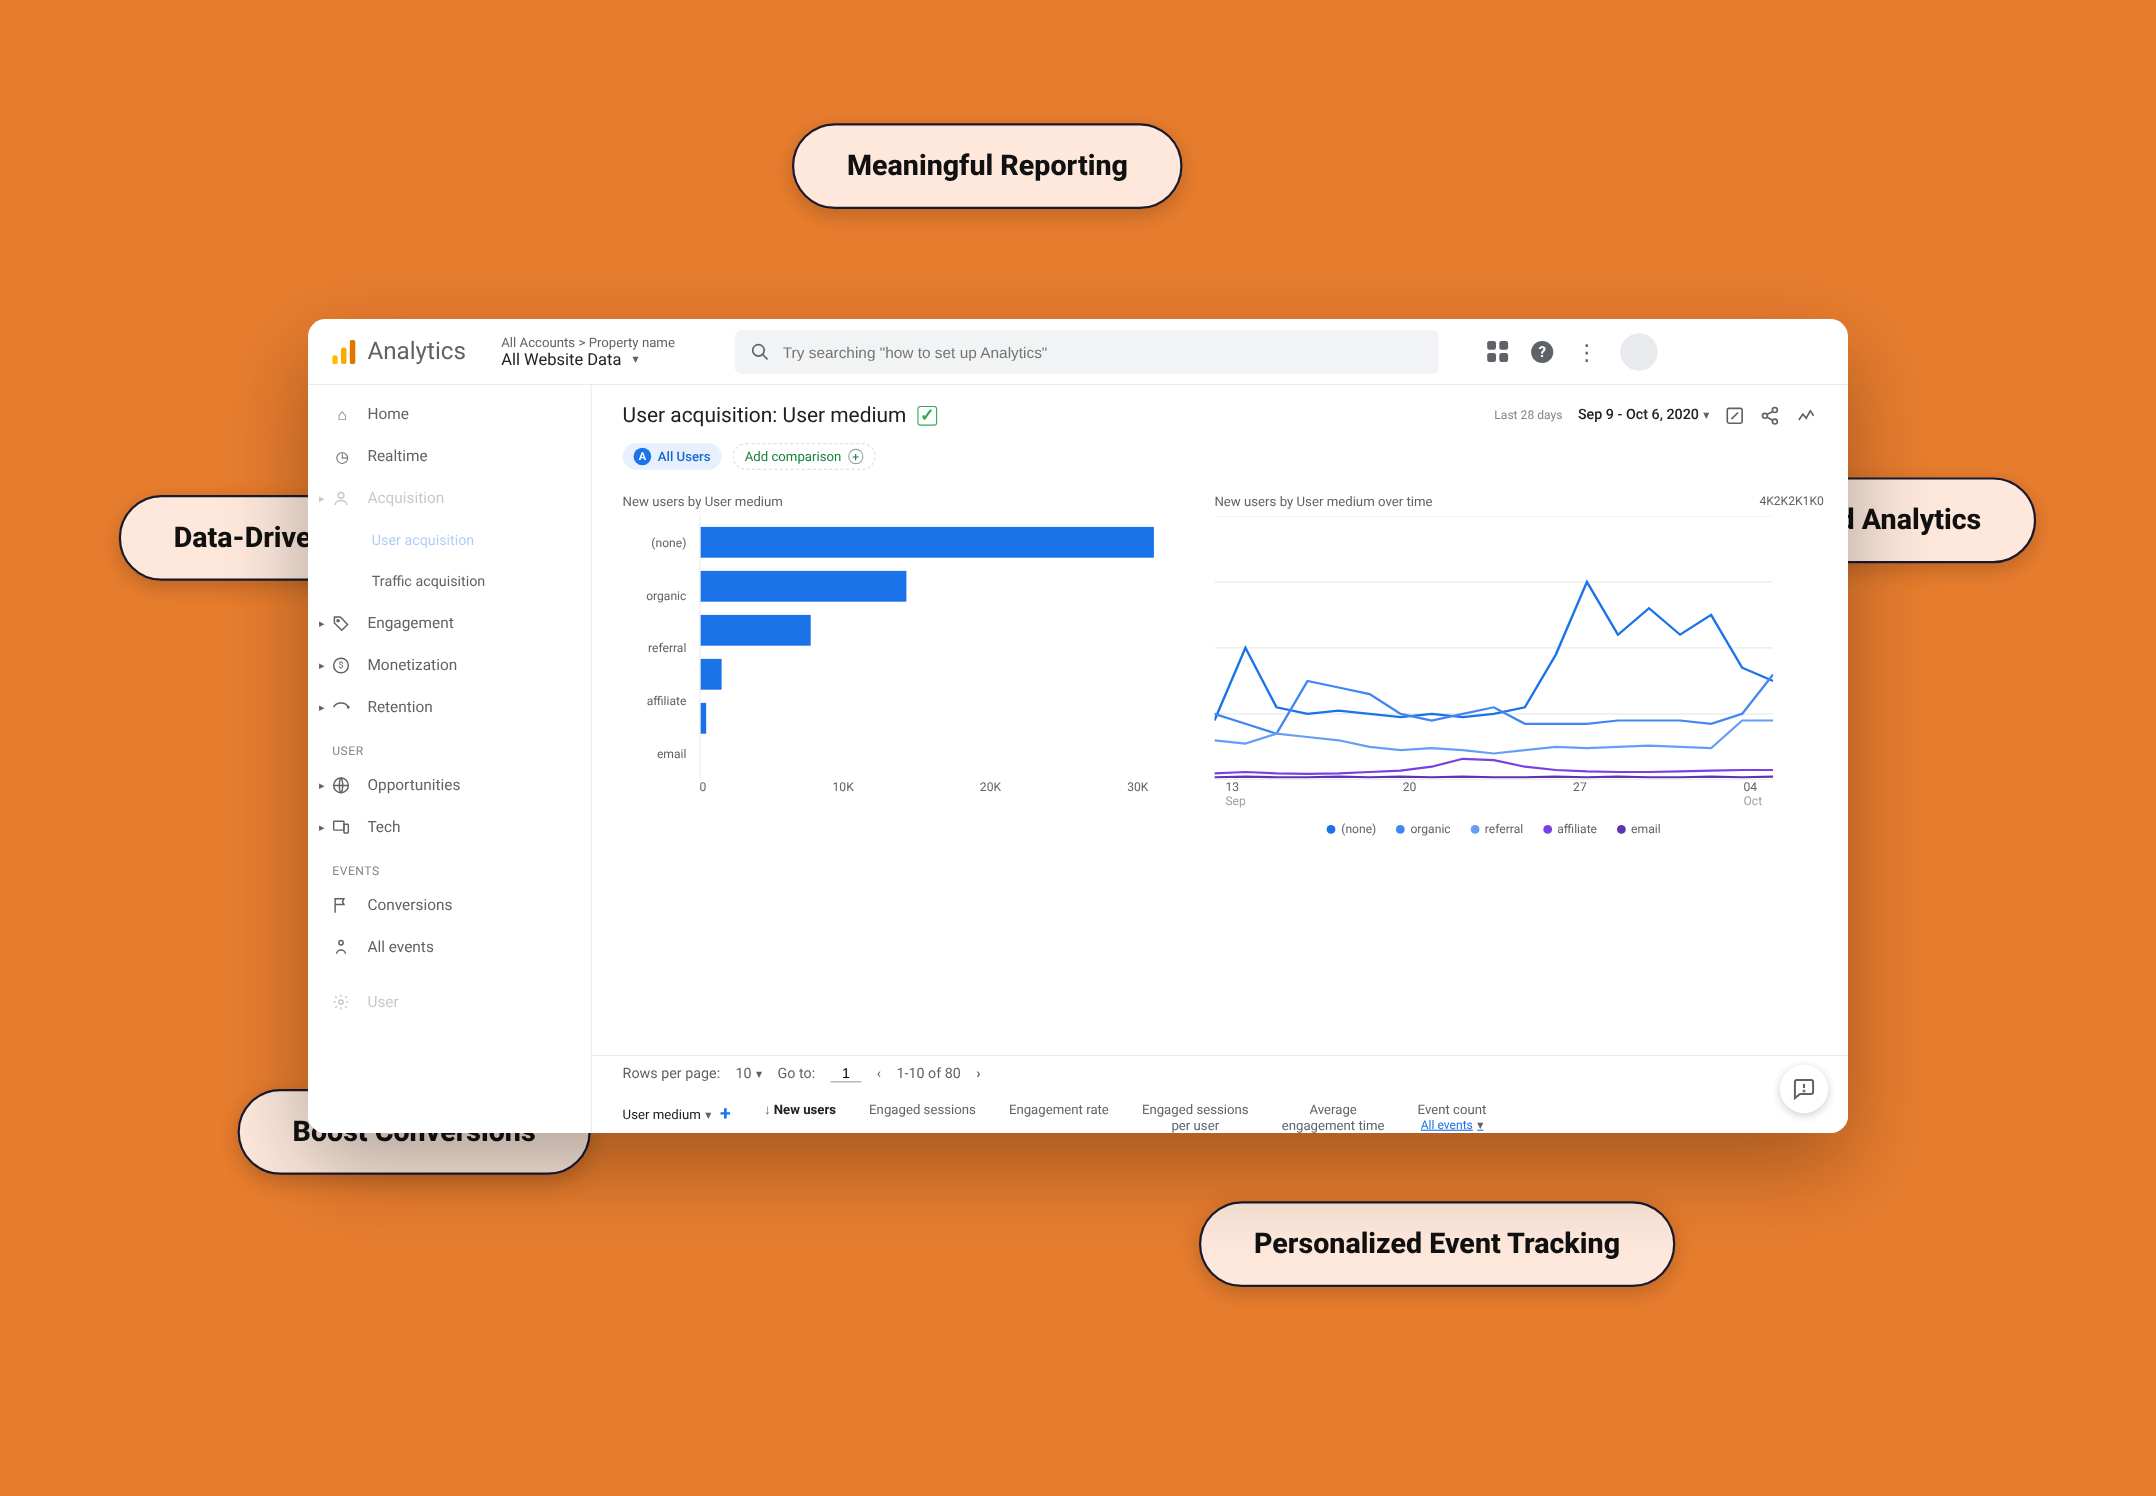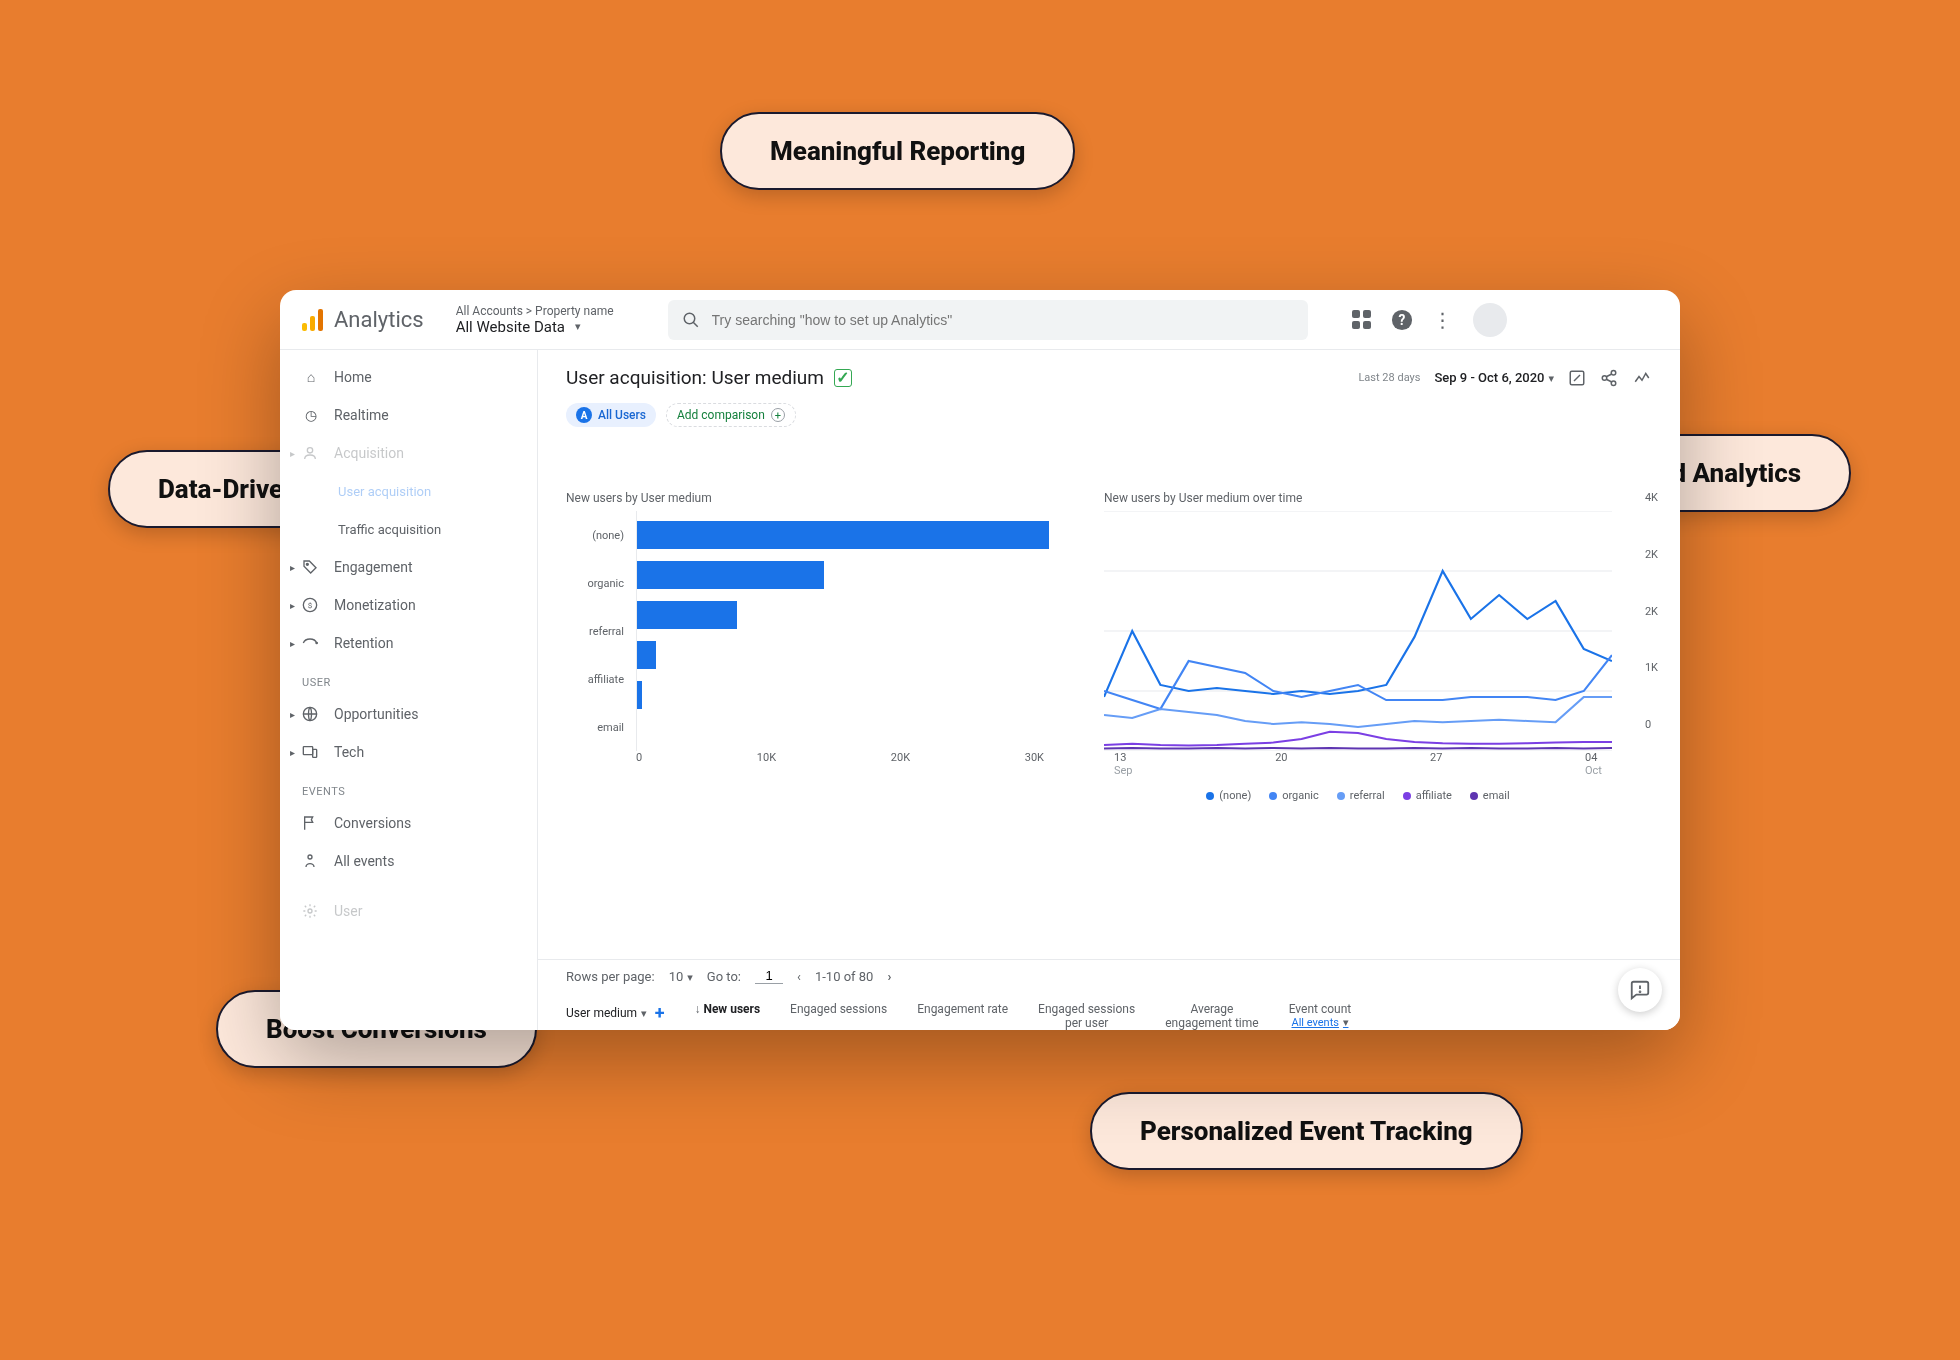--- a/index.html
+++ b/index.html
@@ -153,21 +153,21 @@
   border:1px dashed #dadce0; color:#15803d; font-size:12px;
   padding:4px 10px; border-radius:999px; cursor:pointer;
 }
 .chip-add .plus { border:1px solid #9aa0a6; border-radius:50%; width:14px; height:14px; display:inline-flex; align-items:center; justify-content:center; font-size:11px; }
 .charts-area {
   flex:1;
   padding: 10px 28px 0;
   display:flex;
   gap:30px;
 }
-.chart-panel { flex:1; display:flex; flex-direction:column;margin-top:42px; }
+.chart-panel { flex:1; display:flex; flex-direction:column; }
 .chart-title { font-size:12px; color:#5f6368; margin-bottom:6px; }
 .bar-chart {
   position:relative;
   height: 240px;
   display:flex;
 }
 .bar-y-labels {
   display:flex;
   flex-direction:column;
   justify-content:space-around;
@@ -185,21 +185,21 @@
   justify-content: space-between; padding-right: 30px;
 }
 .line-chart-wrap { position:relative; }
 .line-svg { width:100%; height:240px; }
 .line-x-axis { display:flex; justify-content:space-between; font-size:11px; color:#5f6368; padding:0 10px; }
 .line-x-axis .tick { text-align:left; }
 .line-x-axis .tick .month { display:block; color:#9aa0a6; }
 .legend { display:flex; gap:18px; font-size:11px; color:#5f6368; margin-top:12px; justify-content:center; }
 .legend-item { display:inline-flex; align-items:center; gap:5px; }
 .legend-dot { width:8px; height:8px; border-radius:50%; }
-.y-ticks { position:absolute; right:-6px; top:0; height:240px; display:flex; flex-direction:column; justify-content:space-between; font-size:11px; color:#5f6368; text-align:left; }
+.y-ticks { position:absolute; right:-6px; top:0; height:240px; display:flex; justify-content:space-between; font-size:11px; color:#5f6368; text-align:left; }
 .table-head {
   border-top:1px solid #e8eaed;
   padding: 8px 28px;
 }
 .search-row { display:flex; align-items:center; gap:10px; color:#5f6368; font-size:13px; }
 .search-row .srch { flex:1; display:flex; align-items:center; gap:8px; }
 .search-row input { border:none; outline:none; font-size:13px; background:transparent; }
 .pager { display:flex; align-items:center; gap:14px; font-size:13px; }
 .pager input { width:28px; text-align:center; border:none; border-bottom:1px solid #9aa0a6; outline:none; font-size:13px; }
 .columns-row {

